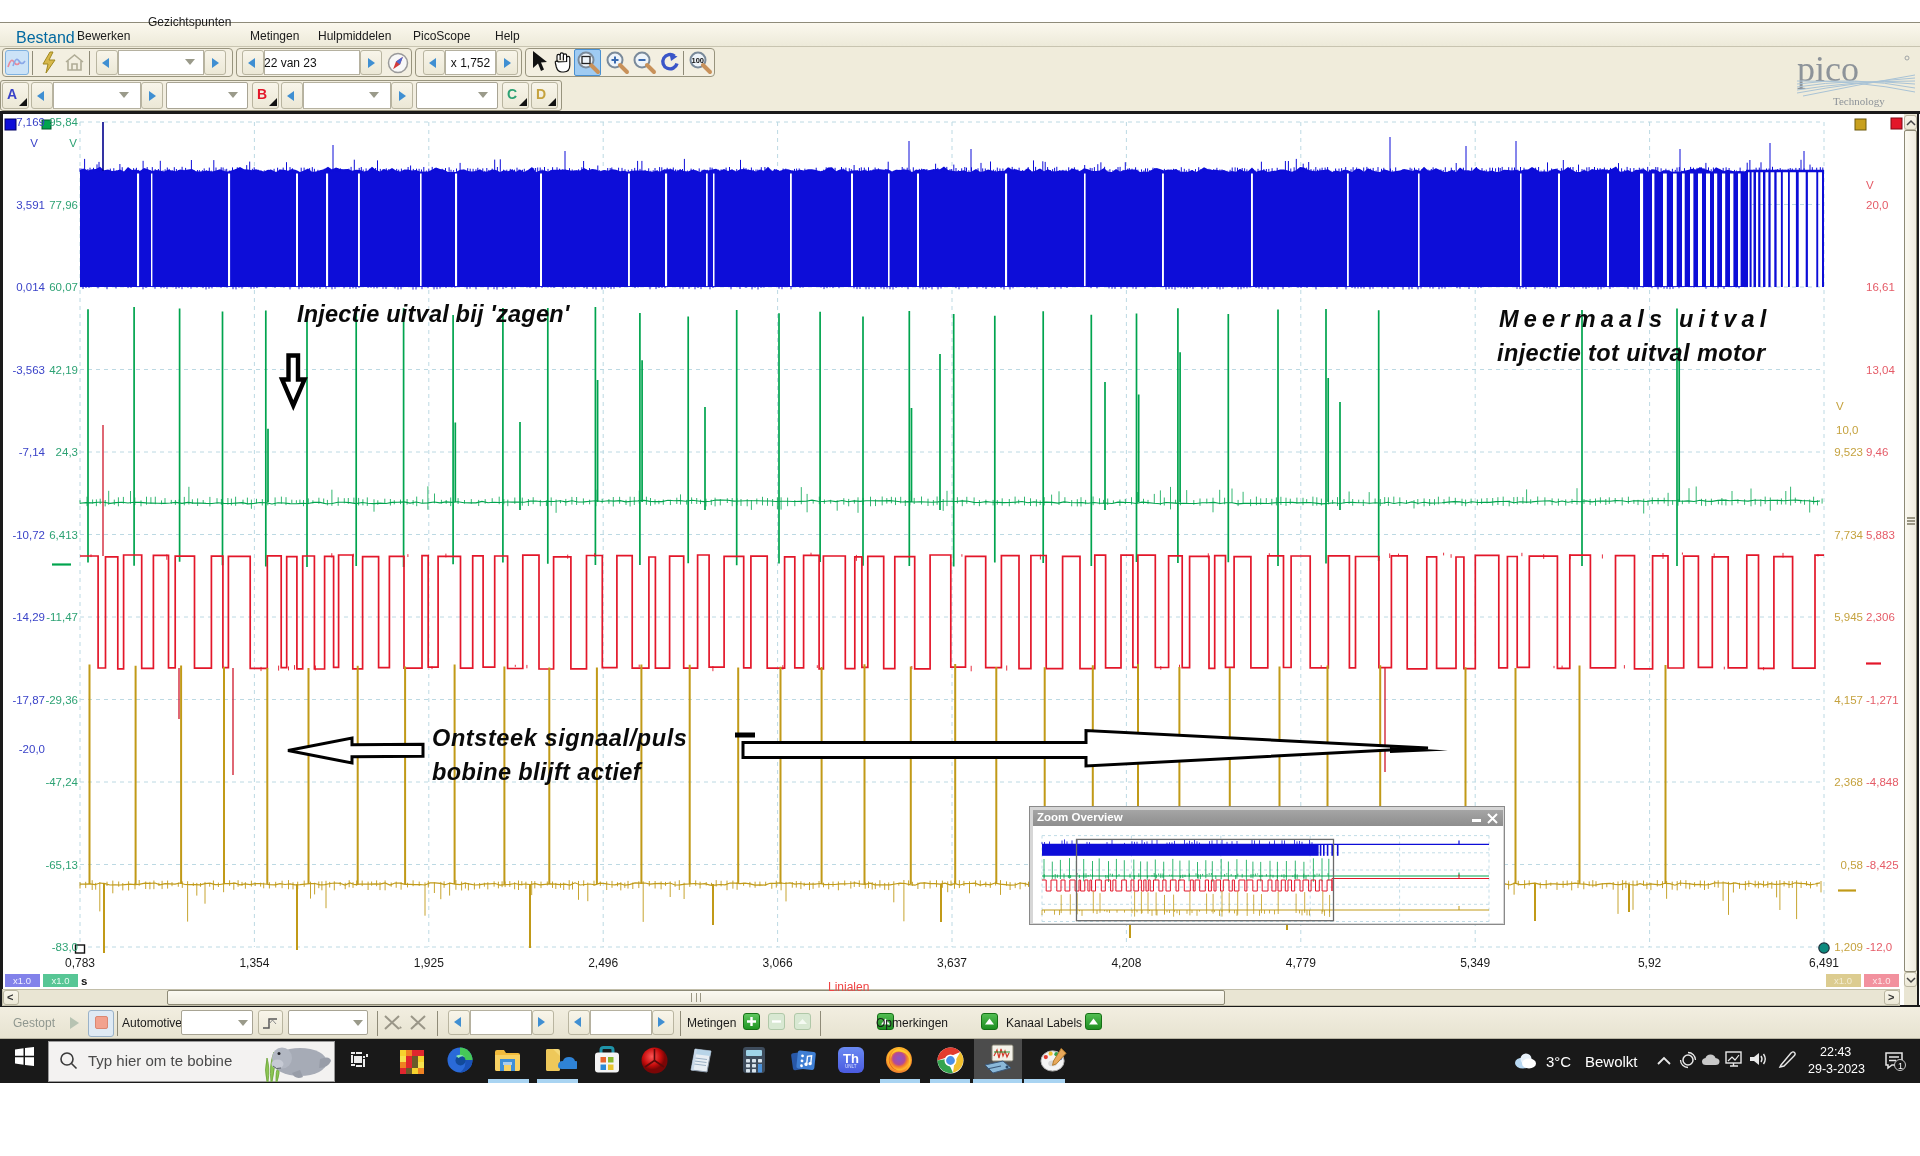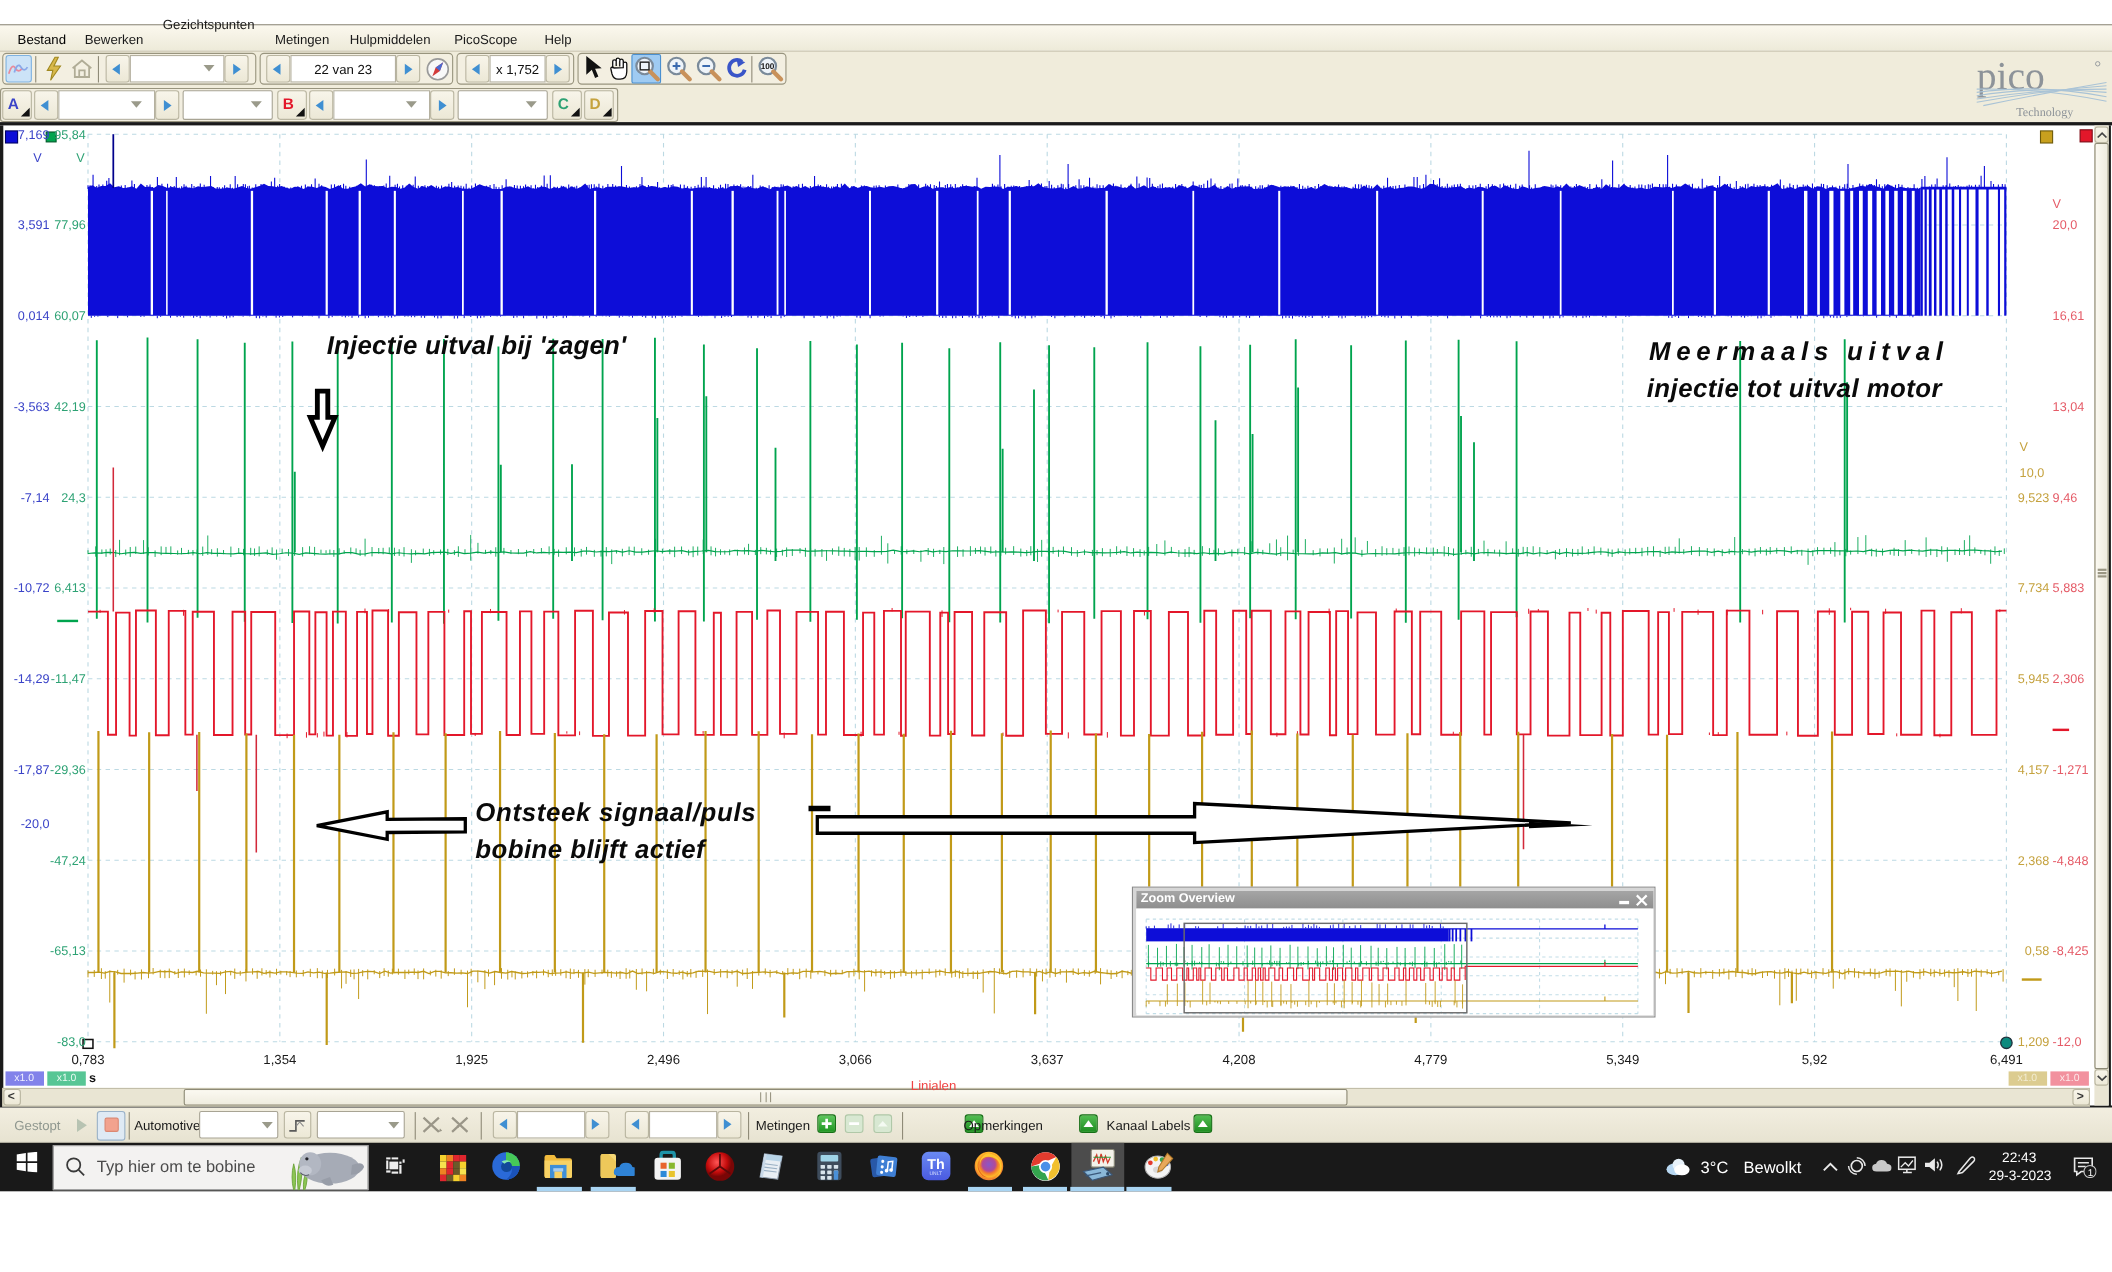--- a/index.html
+++ b/index.html
@@ -146,21 +146,21 @@
       <text x="1497" y="361" font-size="23.5" letter-spacing="0.4" font-family="Liberation Sans,sans-serif" font-weight="bold" font-style="italic" fill="#0a0a0a">injectie tot uitval motor</text>
       <text x="432" y="746" font-size="23.5" letter-spacing="0.6" font-family="Liberation Sans,sans-serif" font-weight="bold" font-style="italic" fill="#0a0a0a">Ontsteek signaal/puls</text>
       <text x="432" y="780" font-size="23.5" letter-spacing="0.4" font-family="Liberation Sans,sans-serif" font-weight="bold" font-style="italic" fill="#0a0a0a">bobine blijft actief</text>
       <path d="M288.5 355.5 h9.5 v24 h6.5 l-11.2,26 -11.2,-26 h6.4 z" fill="#fff" stroke="#000" stroke-width="4.4"></path>
       <path d="M288 750.5 L352 738 L352 744.8 L423 744.3 L423 756.3 L352 756.8 L352 763 Z" fill="#fff" stroke="#000" stroke-width="3"></path>
       <path d="M743 742.5 H1086 V730.5 L1428 748 L1086 766 V757.5 H743 Z" fill="#fff" stroke="#000" stroke-width="3"></path>
       <path d="M735 735 h20" stroke="#000" stroke-width="5"></path>
       <path d="M1390 747 L1448 750.5 L1390 753 Z" fill="#000"></path>
     </svg>
     <div class="abs" style="left:0;top:22px;width:1920px;height:24px;background:linear-gradient(#fbf8ee,#edead9);border-top:1px solid #8f8b7a"></div>
-    <span class="abs" style="left:16px;top:29px;font-size:12px;color:#000000">Bestand</span>
+    <span class="abs" style="left:16px;top:29px;font-size:16px;color:#0369a1">Bestand</span>
     <span class="abs" style="left:77px;top:29px;font-size:12px;color:#1a1a1a">Bewerken</span>
     <span class="abs" style="left:148px;top:15px;font-size:12px;color:#1a1a1a">Gezichtspunten</span>
     <span class="abs" style="left:250px;top:29px;font-size:12px;color:#1a1a1a">Metingen</span>
     <span class="abs" style="left:318px;top:29px;font-size:12px;color:#1a1a1a">Hulpmiddelen</span>
     <span class="abs" style="left:413px;top:29px;font-size:12px;color:#1a1a1a">PicoScope</span>
     <span class="abs" style="left:495px;top:29px;font-size:12px;color:#1a1a1a">Help</span>
     <div class="abs" style="left:0;top:46px;width:1920px;height:34px;background:#f0ecdb;border-top:1px solid #c8c4b0"></div>
     <div class="abs" style="left:2px;top:48px;width:231px;height:29px;background:#f3efe1;border:1.5px solid #98947e;border-radius:4px"></div>
     <div class="abs" style="left:236px;top:48px;width:176px;height:29px;background:#f3efe1;border:1.5px solid #98947e;border-radius:4px"></div>
     <div class="abs" style="left:415px;top:48px;width:107px;height:29px;background:#f3efe1;border:1.5px solid #98947e;border-radius:4px"></div>
@@ -180,21 +180,21 @@
     <div class="vsep abs" style="left:89px;top:51px;height:24px"></div>
     <div class="beigebtn abs" style="left:96px;top:50px;width:22px;height:25px"></div>
     <div class="larr abs" style="left:102px;top:57.5px"></div>
     <div class="abs" style="left:118px;top:50px;width:86px;height:25px;background:#fff;border:1px solid #b5b1a0"></div>
     <div class="beigebtn abs" style="left:204px;top:50px;width:22px;height:25px"></div>
     <div class="rarr abs" style="left:212px;top:57.5px"></div>
     <div class="darr abs" style="left:185px;top:59px"></div>
     <div class="beigebtn abs" style="left:242px;top:50px;width:22px;height:25px"></div>
     <div class="larr abs" style="left:248px;top:57.5px"></div>
     <div class="abs" style="left:264px;top:50px;width:96px;height:25px;background:#fff;border:1px solid #b5b1a0"></div>
-    <span class="abs" style="left:264px;top:55.5px;width:96px;text-align:center;font-size:12px;color:#111">22 van 23</span>
+    <span class="abs" style="left:264px;top:55.5px;width:96px;text-align:left;font-size:12px;color:#111">22 van 23</span>
     <div class="beigebtn abs" style="left:360px;top:50px;width:22px;height:25px"></div>
     <div class="rarr abs" style="left:368px;top:57.5px"></div>
     <svg class="abs" style="left:387px;top:52px" width="22" height="22">
       <circle cx="11" cy="11" r="9.5" fill="#f8f8f8" stroke="#9a9a9a" stroke-width="1.5"></circle>
       <g transform="rotate(38 11 11)">
         <path d="M11 3 L13.5 11 L11 19 L8.5 11 Z" fill="#d23a3a"></path>
         <path d="M8.5 11 L11 3 L13.5 11 Z" fill="#4a6ad2"></path>
       </g>
     </svg>
     <div class="beigebtn abs" style="left:423px;top:50px;width:22px;height:25px"></div>

